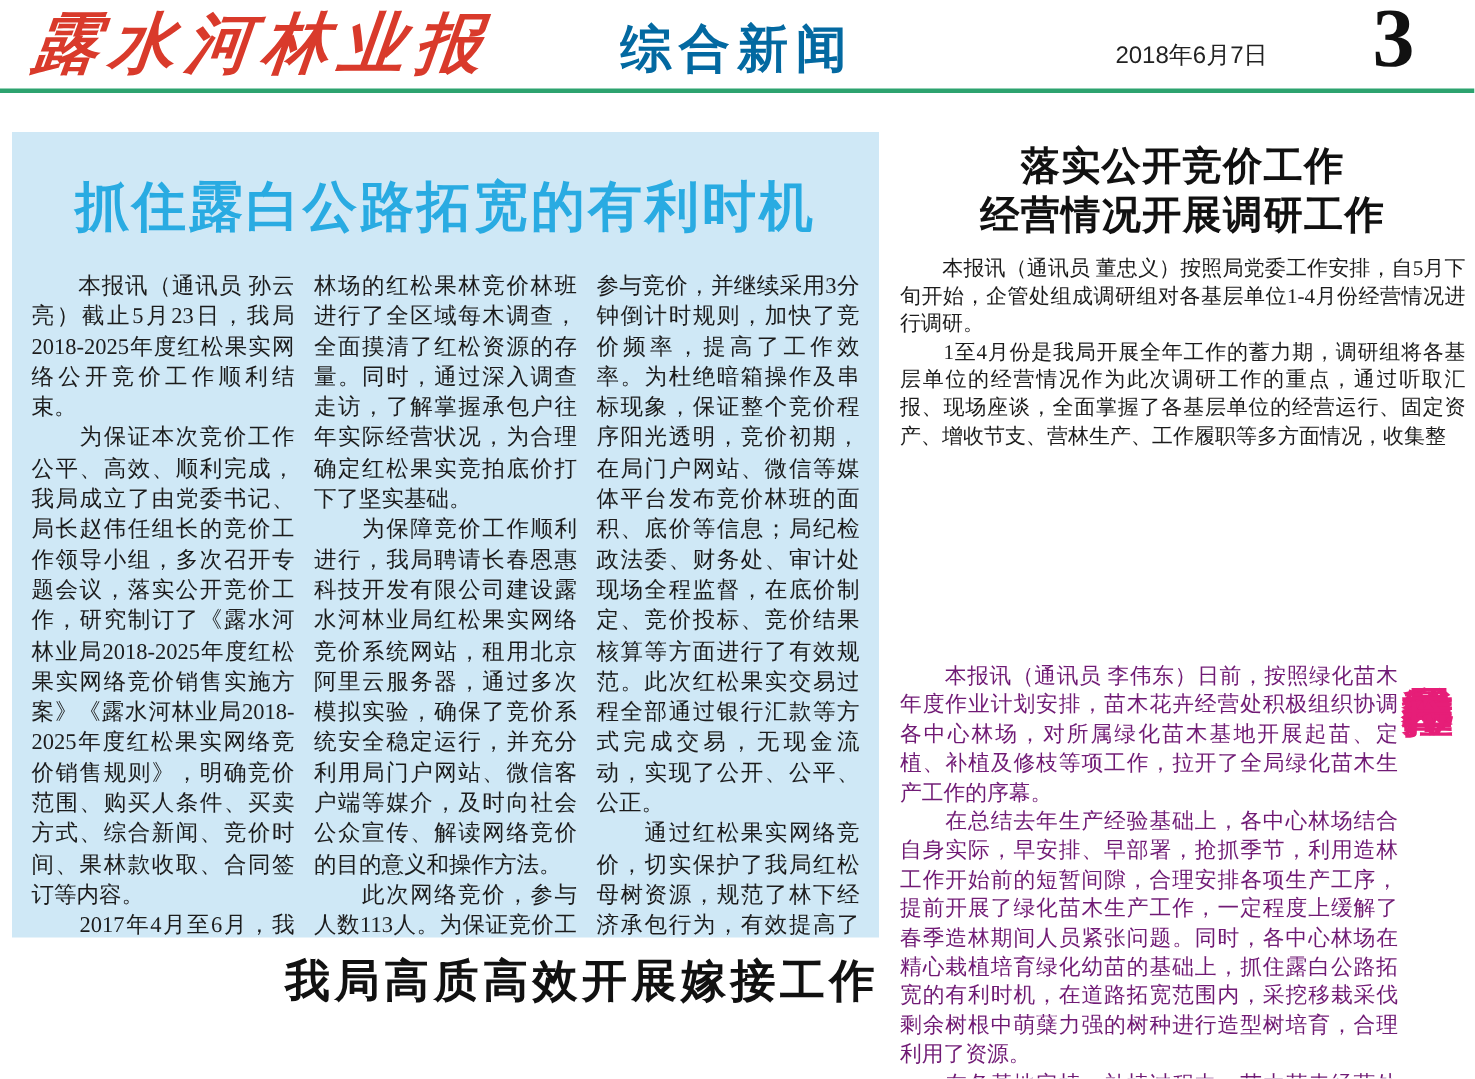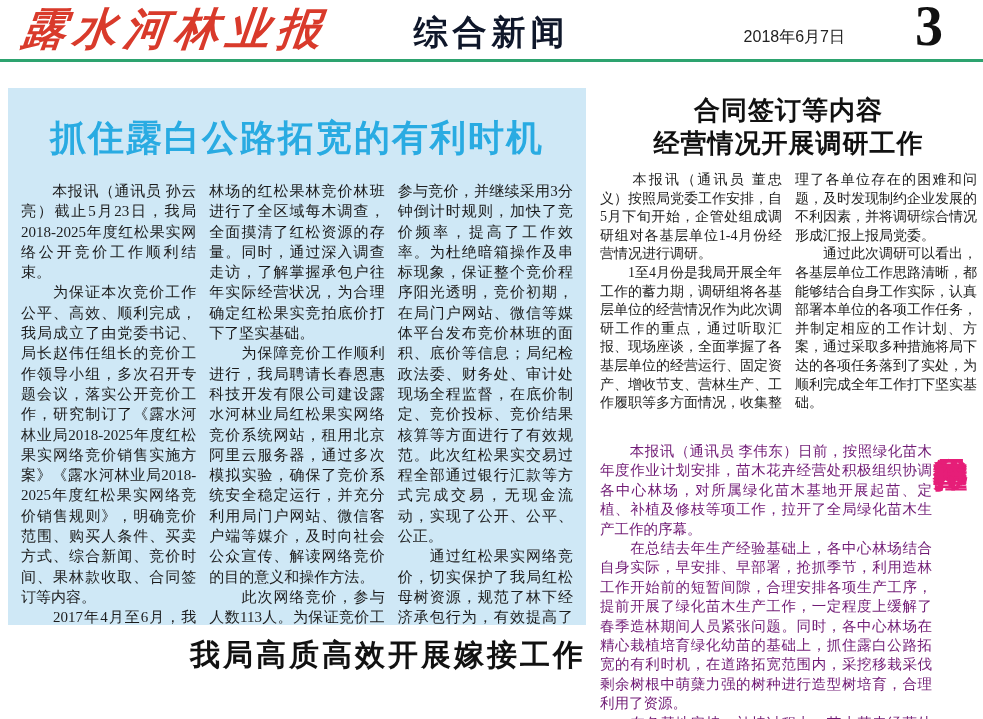--- a/index.html
+++ b/index.html
@@ -19,21 +19,21 @@
   .header{position:absolute;left:0;top:0;width:983px;height:62px;}
   .masthead{
     position:absolute;left:22px;top:0px;
     font-size:44px;font-weight:bold;font-style:italic;
     color:var(--masthead-red);letter-spacing:7px;white-space:nowrap;
     transform:skewX(-6deg);
   }
   .section-title{
     position:absolute;left:0;right:0;top:10px;text-align:center;
     font-family:"Liberation Sans","DejaVu Sans",sans-serif;
-    font-size:34px;font-weight:900;letter-spacing:5px;color:#0f172a;
+    font-size:34px;font-weight:900;letter-spacing:5px;color:#0369a1;
   }
   .pub-date{
     position:absolute;right:138px;top:27px;
     font-family:"Liberation Sans","DejaVu Sans",sans-serif;
     font-size:16px;color:#222;
   }
   .page-num{
     position:absolute;right:40px;top:-6px;
     font-size:56px;font-weight:bold;color:#111;
   }
@@ -107,28 +107,26 @@
     <div class="news-col">林场的红松果林竞价林班进行了全区域每木调查，全面摸清了红松资源的存量。同时，通过深入调查走访，了解掌握承包户往年实际经营状况，为合理确定红松果实竞拍底价打下了坚实基础。
 　　为保障竞价工作顺利进行，我局聘请长春恩惠科技开发有限公司建设露水河林业局红松果实网络竞价系统网站，租用北京阿里云服务器，通过多次模拟实验，确保了竞价系统安全稳定运行，并充分利用局门户网站、微信客户端等媒介，及时向社会公众宣传、解读网络竞价的目的意义和操作方法。
 　　此次网络竞价，参与人数113人。为保证竞价工作良性运行，竞拍者在有效时间内可选择任何地点登录账号</div>
     <div class="news-col">参与竞价，并继续采用3分钟倒计时规则，加快了竞价频率，提高了工作效率。为杜绝暗箱操作及串标现象，保证整个竞价程序阳光透明，竞价初期，在局门户网站、微信等媒体平台发布竞价林班的面积、底价等信息；局纪检政法委、财务处、审计处现场全程监督，在底价制定、竞价投标、竞价结果核算等方面进行了有效规范。此次红松果实交易过程全部通过银行汇款等方式完成交易，无现金流动，实现了公开、公平、公正。
 　　通过红松果实网络竞价，切实保护了我局红松母树资源，规范了林下经济承包行为，有效提高了红松果林综合效益，实现了企业与竞包者互利共赢的目标。</div>
   </div>
 </div>
 
 <div class="art-survey">
   <div class="art-survey-title">
-    <div>合同签订等内容</div>
+    <div>落实公开竞价工作</div>
     <div>经营情况开展调研工作</div>
   </div>
   <div class="art-survey-cols">
     <div class="news-col">　　本报讯（通讯员 董忠义）按照局党委工作安排，自5月下旬开始，企管处组成调研组对各基层单位1-4月份经营情况进行调研。
 　　1至4月份是我局开展全年工作的蓄力期，调研组将各基层单位的经营情况作为此次调研工作的重点，通过听取汇报、现场座谈，全面掌握了各基层单位的经营运行、固定资产、增收节支、营林生产、工作履职等多方面情况，收集整</div>
-    <div class="news-col">理了各单位存在的困难和问题，及时发现制约企业发展的不利因素，并将调研综合情况形成汇报上报局党委。
-　　通过此次调研可以看出，各基层单位工作思路清晰，都能够结合自身工作实际，认真部署本单位的各项工作任务，并制定相应的工作计划、方案，通过采取多种措施将局下达的各项任务落到了实处，为顺利完成全年工作打下坚实基础。</div>
   </div>
 </div>
 
 <div class="art-green">　　本报讯（通讯员 李伟东）日前，按照绿化苗木年度作业计划安排，苗木花卉经营处积极组织协调各中心林场，对所属绿化苗木基地开展起苗、定植、补植及修枝等项工作，拉开了全局绿化苗木生产工作的序幕。
 　　在总结去年生产经验基础上，各中心林场结合自身实际，早安排、早部署，抢抓季节，利用造林工作开始前的短暂间隙，合理安排各项生产工序，提前开展了绿化苗木生产工作，一定程度上缓解了春季造林期间人员紧张问题。同时，各中心林场在精心栽植培育绿化幼苗的基础上，抓住露白公路拓宽的有利时机，在道路拓宽范围内，采挖移栽采伐剩余树根中萌蘖力强的树种进行造型树培育，合理利用了资源。
 　　在各基地定植、补植过程中，苗木花卉经营处统</div>
 <div class="vertical-title">我局绿化苗木生产工作拉</div>
 
 <div class="graft-headline">
   <div class="graft-l1">我局高质高效开展嫁接工作</div>

